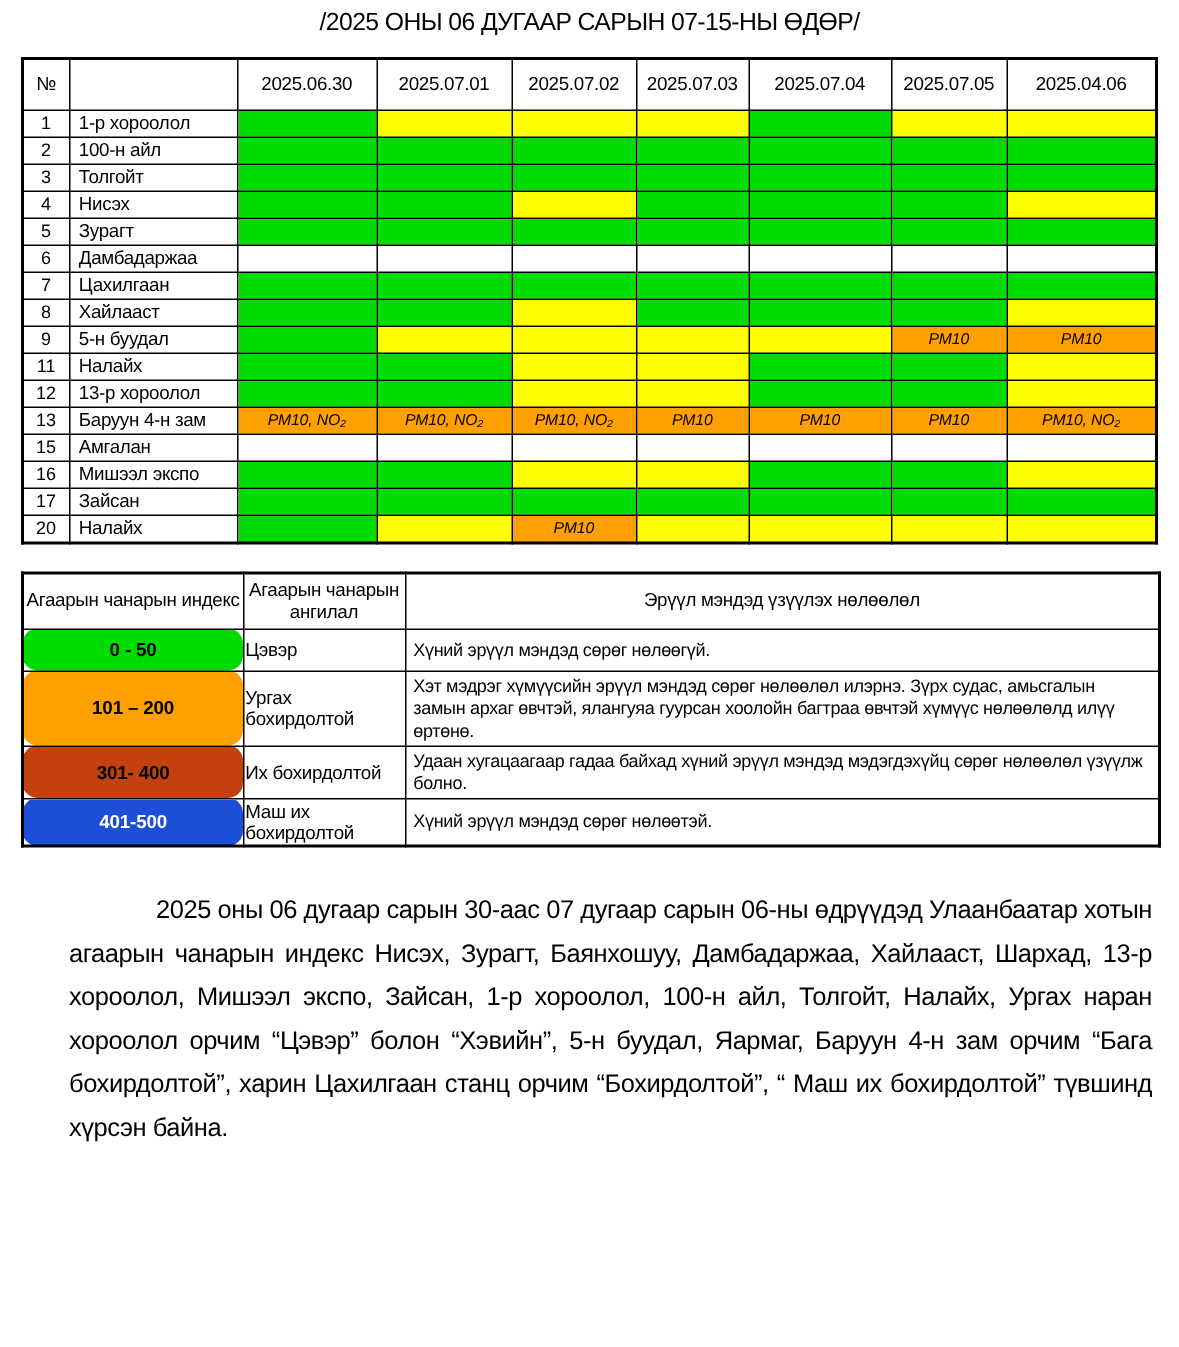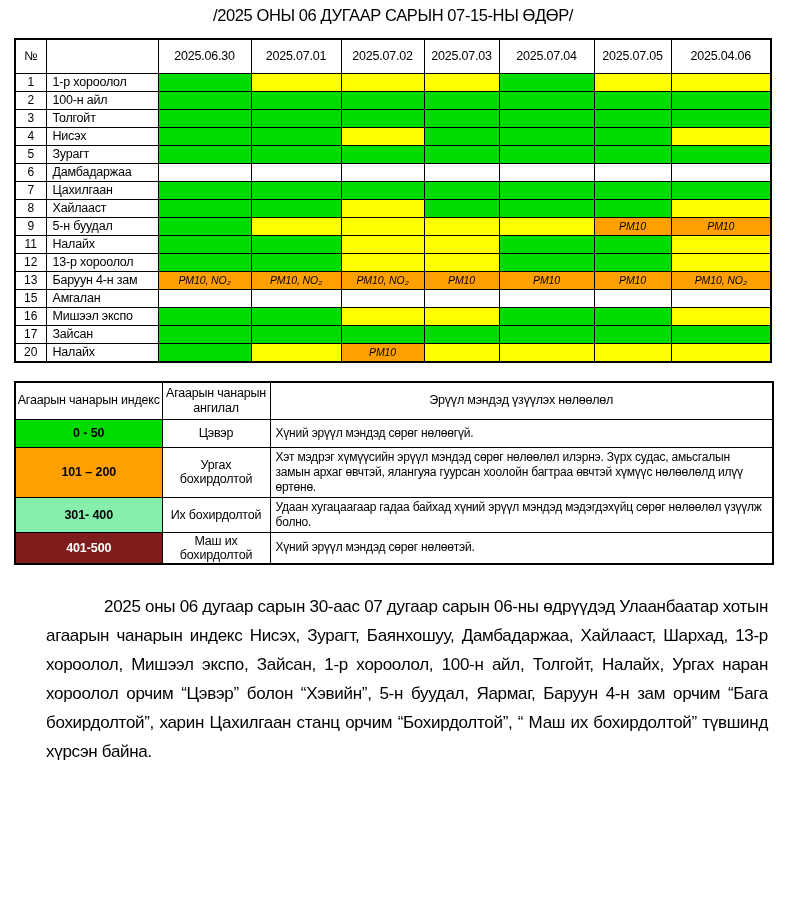--- a/index.html
+++ b/index.html
@@ -17,22 +17,22 @@
   .aqi thead th{height:31px;font-size:12.5px;font-weight:normal;letter-spacing:-0.2px;}
   .aqi td{height:16px;padding:0;font-size:12.5px;}
   .aqi td.num{text-align:center;vertical-align:top;padding-top:1px;font-size:12px;}
   .aqi td.name{padding-left:6px;vertical-align:top;padding-top:1px;white-space:pre-line;line-height:15px;letter-spacing:-0.2px;}
   .aqi td.cell{text-align:center;vertical-align:middle;font-size:10.5px;letter-spacing:-0.1px;}
   .it{font-style:italic;}
 
   .legend{margin:18px 0 0 14px;width:758px;border:2px solid #000;}
   .legend th,.legend td{border:1px solid #000;font-size:12.5px;overflow:hidden;}
   .legend thead th{height:34px;font-weight:normal;line-height:15px;letter-spacing:-0.2px;}
-  .legend td.range{text-align:center;vertical-align:middle;font-weight:bold;height:25px;letter-spacing:-0.1px;}
-  .legend td.cat{text-align:center;vertical-align:middle;line-height:14px;letter-spacing:-0.2px;}
+  .legend td.range{text-align:center;vertical-align:middle;font-weight:bold;height:25px;letter-spacing:-0.1px;border-radius:10px;}
+  .legend td.cat{vertical-align:middle;line-height:14px;letter-spacing:-0.2px;}
   .legend td.effect{text-align:left;vertical-align:middle;padding:2px 5px;font-size:12px;line-height:15px;letter-spacing:-0.2px;}
 
   .summary{margin:27px 18px 0 46px;font-size:17px;line-height:29px;text-align:justify;text-indent:58px;letter-spacing:-0.3px;}
 </style>
 </head>
 <body>
 
 <div class="page">
 
   <div class="title-block">
@@ -262,26 +262,26 @@
           <td class="range" style="background: rgb(0, 219, 0); color: rgb(0, 0, 0);">0 - 50</td>
           <td class="cat">Цэвэр</td>
           <td class="effect">Хүний эрүүл мэндэд сөрөг нөлөөгүй.</td>
         </tr>
         <tr>
           <td class="range" style="background: rgb(255, 160, 0); color: rgb(0, 0, 0);">101 – 200</td>
           <td class="cat">Ургах бохирдолтой</td>
           <td class="effect">Хэт мэдрэг хүмүүсийн эрүүл мэндэд  сөрөг нөлөөлөл илэрнэ. Зүрх судас, амьсгалын замын архаг өвчтэй, ялангуяа гуурсан хоолойн багтраа өвчтэй хүмүүс нөлөөлөлд илүү өртөнө.</td>
         </tr>
         <tr>
-          <td class="range" style="background: #86efac; color: rgb(0, 0, 0);">301- 400</td>
+          <td class="range" style="background: #c2410c; color: rgb(0, 0, 0);">301- 400</td>
           <td class="cat">Их бохирдолтой</td>
           <td class="effect">Удаан хугацаагаар гадаа байхад хүний эрүүл мэндэд мэдэгдэхүйц сөрөг нөлөөлөл үзүүлж болно.</td>
         </tr>
         <tr>
-          <td class="range" style="background: #7f1d1d; color: rgb(255, 255, 255); margin-left: 27px;">401-500</td>
+          <td class="range" style="background: #1d4ed8; color: rgb(255, 255, 255); margin-left: 27px;">401-500</td>
           <td class="cat">Маш их бохирдолтой</td>
           <td class="effect">Хүний эрүүл мэндэд сөрөг нөлөөтэй.</td>
         </tr>
       </tbody>
   </table>
 
   <div class="summary">2025 оны 06 дугаар сарын 30-аас 07 дугаар сарын 06-ны өдрүүдэд Улаанбаатар хотын агаарын чанарын индекс Нисэх, Зурагт, Баянхошуу, Дамбадаржаа,  Хайлааст, Шархад, 13-р хороолол, Мишээл экспо, Зайсан, 1-р хороолол, 100-н айл, Толгойт, Налайх, Ургах наран хороолол орчим “Цэвэр” болон “Хэвийн”, 5-н буудал, Яармаг, Баруун 4-н зам орчим  “Бага бохирдолтой”,  харин Цахилгаан станц орчим “Бохирдолтой”,  “ Маш их бохирдолтой” түвшинд хүрсэн байна.</div>
 
 </div>
 

